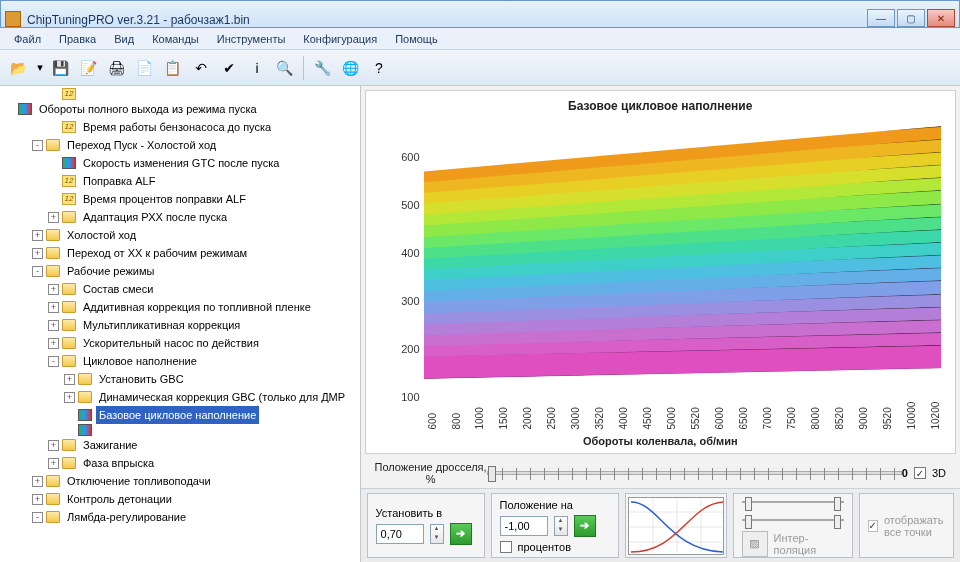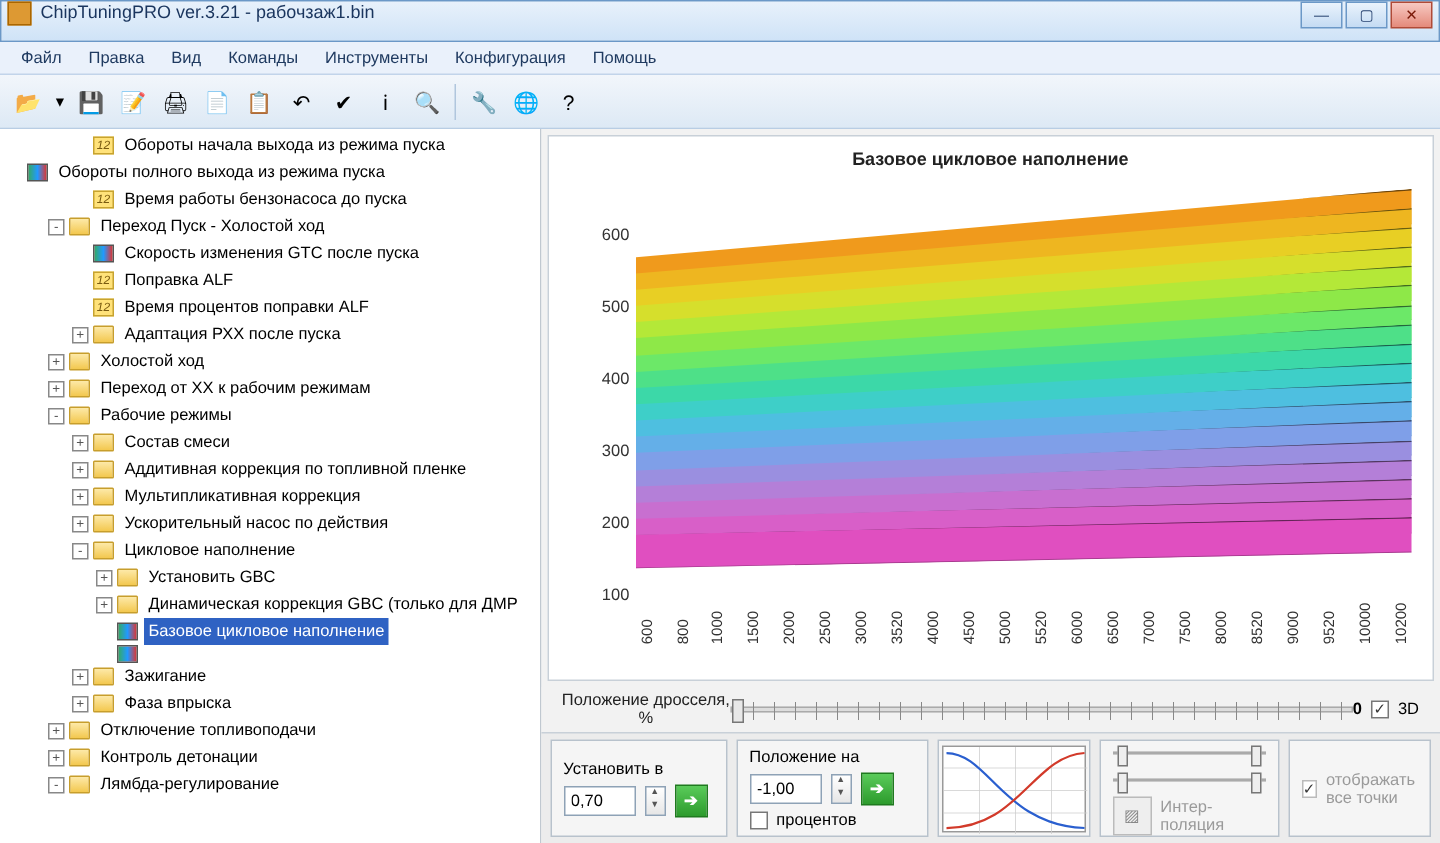--- a/index.html
+++ b/index.html
@@ -1,18 +1,18 @@
 <!DOCTYPE html>
 <html><head>
 <meta charset="utf-8">
 <style>
   * { box-sizing: border-box; margin: 0; padding: 0; font-family: Tahoma, Arial, sans-serif; font-size: 11px; }
   body { width: 960px; height: 562px; background: #e9eff7; overflow: hidden; }
   .window { width: 100%; height: 100%; display: flex; flex-direction: column; background: #fff; }
-  .titlebar { height: 28px; background: linear-gradient(#e8f1fb,#cfe3f7); border: 1px solid #6b98c7; display:flex; align-items:flex-start; padding:0 4px; }
+  .titlebar { height: 28px; background: linear-gradient(#e8f1fb,#cfe3f7); border: 1px solid #6b98c7; display:flex; align-items:flex-end; padding:0 4px; }
   .title-icon { width:16px; height:16px; background:#d93; margin-right:6px; border:1px solid #a60; }
   .title-text { flex:1; color:#1a355e; font-size:12px; }
   .winbtns { display:flex; gap:2px; }
   .winbtn { width:28px; height:18px; border:1px solid #6b98c7; background:linear-gradient(#eaf3fc,#c4dbf3); display:flex; align-items:center; justify-content:center; font-size:10px; color:#2a4572; cursor:pointer; }
   .winbtn.close { background:linear-gradient(#f7c9c2,#e48a7b); border-color:#b04a37; color:#7a1908; }
   .menubar { height:22px; display:flex; align-items:center; gap:2px; padding:0 6px; background:#eaf1fb; border-bottom:1px solid #c2d4ea; }
   .menu-item { padding:3px 8px; color:#1f3a60; cursor:pointer; }
   .toolbar { height:36px; display:flex; align-items:center; gap:2px; padding:2px 6px; background:linear-gradient(#f2f6fb,#dde9f5); border-bottom:1px solid #b8cde4; }
   .tbtn { width:26px; height:26px; border:1px solid transparent; display:flex; align-items:center; justify-content:center; cursor:pointer; border-radius:2px; }
   .tsep { width:2px; height:24px; border-left:1px solid #b0c6dd; margin:0 3px; }
@@ -103,21 +103,20 @@
       <div class="tbtn" style="font-size: 14px;">🌐</div>
       <div class="tbtn" style="font-size: 14px;">?</div>
     </div>
 
   <div class="content">
     <div class="tree-pane">
       <ul class="tree" id="tree">
           <li style="padding-left: 48px;">
             <span class="tw empty"></span>
             <span class="ticon i12">12</span>
-            <span class="node-label">Обороты начала выхода из режима пуска</span>
           </li>
           <li style="">
             <span class="tw empty"></span>
             <span class="ticon bar"></span>
             <span class="node-label">Обороты полного выхода из режима пуска</span>
           </li>
           <li style="padding-left: 48px;">
             <span class="tw empty"></span>
             <span class="ticon i12">12</span>
             <span class="node-label">Время работы бензонасоса до пуска</span>
@@ -242,20 +241,21 @@
             <span class="node-label">Зона регулирования по RPM-GBC</span>
           </li>
         </ul>
 
     </div>
 
     <div class="chart-pane">
       <div class="chart-area">
         <div class="chart-title">Базовое цикловое наполнение</div>
         <div class="ylabel">Цикловое наполнение, мг/цикл</div>
+        <div class="xlabel">Обороты коленвала, об/мин</div>
         <div class="yticks" id="yticks">
             <span>600</span>
             <span>500</span>
             <span>400</span>
             <span>300</span>
             <span>200</span>
             <span>100</span>
           </div>
         <div class="surface" id="surface">
             <div class="ribbon" style="top: 6%; height: 8.44444%; transform: skewY(-4deg); background: linear-gradient(90deg, rgb(240, 154, 28) 0%, rgb(240, 154, 28) 100%); clip-path: polygon(0% 40%, 100% 0%, 100% 100%, 0% 100%);"></div>

